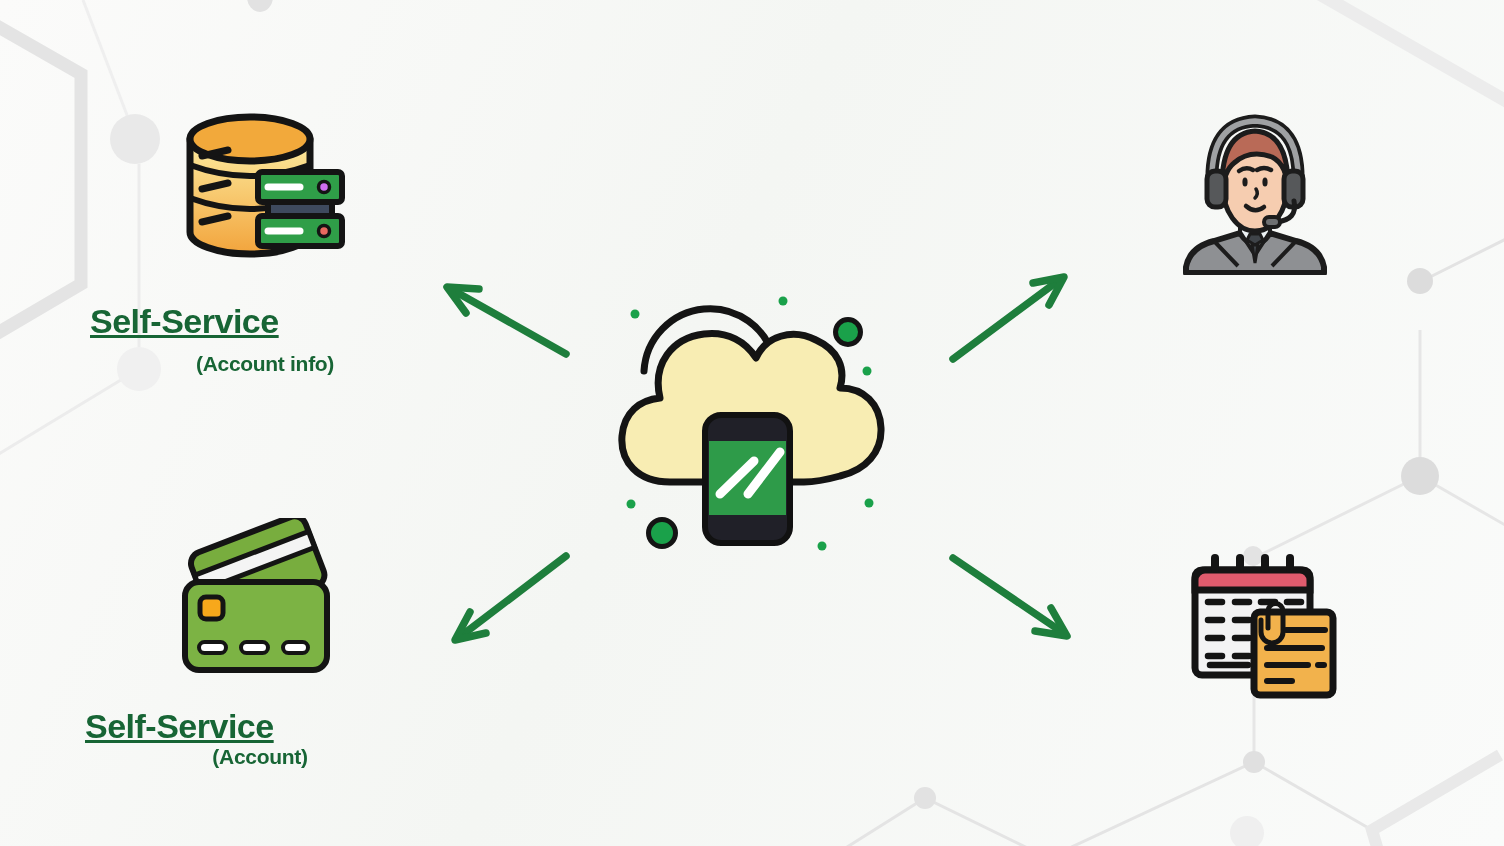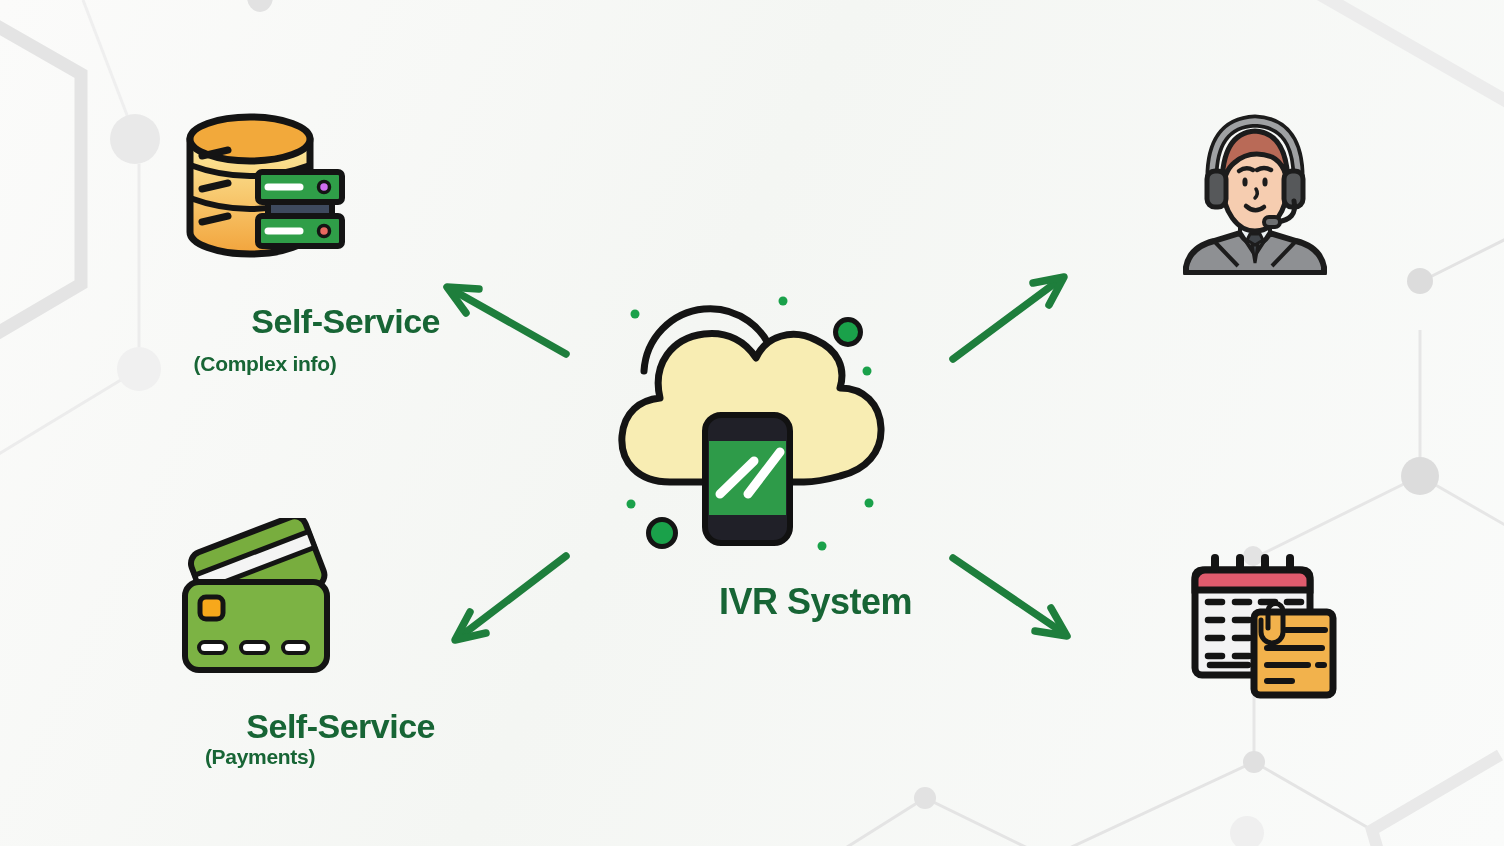--- a/index.html
+++ b/index.html
@@ -5,22 +5,22 @@
   html,body{margin:0;padding:0;background:#eee;}
   .canvas{
     position:relative;width:1504px;height:846px;overflow:hidden;
     background:linear-gradient(115deg,#fbfbfa 0%,#f4f6f3 45%,#fafbfa 100%);
     font-family:"Liberation Sans",sans-serif;
   }
   .layer{position:absolute;left:0;top:0;width:100%;height:100%;}
   svg{display:block;}
   .icon{position:absolute;}
   .label{
-    position:absolute;text-align:right;color:#176535;font-weight:bold;
-    font-size:34px;letter-spacing:-0.5px;line-height:1.1;white-space:nowrap;
+    position:absolute;text-align:left;color:#176535;font-weight:bold;
+    font-size:34px;letter-spacing:-0.5px;line-height:1.1;white-space:nowrap;text-decoration:underline;
   }
   .label.center-label{font-size:36px;}
   .sub{
     position:absolute;text-align:center;color:#176535;font-weight:bold;
     font-size:21px;letter-spacing:-0.3px;white-space:nowrap;
   }
   .sub:empty{display:none;}
 </style>
 </head>
 <body>
@@ -196,22 +196,21 @@
     <g stroke="#141414" stroke-width="6" stroke-linecap="round">
       <line x1="98" y1="78" x2="137" y2="78"></line>
       <line x1="79" y1="96" x2="134" y2="96"></line>
       <line x1="79" y1="113" x2="120" y2="113"></line>
         <line x1="130" y1="113" x2="136" y2="113"></line>
       <line x1="79" y1="129" x2="104" y2="129"></line>
     </g>
   </svg>
 
   <div class="label" style="left:90px;top:303px;width:350px">Self-Service</div>
-  <div class="sub" style="left:90px;top:352px;width:350px">(Complex info)</div>
+  <div class="sub" style="left:90px;top:352px;width:350px">(Account info)</div>
 
 
   <div class="label" style="left:85px;top:708px;width:350px">Self-Service</div>
-  <div class="sub" style="left:85px;top:745px;width:350px">(Payments)</div>
-
-
-  <div class="label center-label" style="left:590px;top:582px;width:322px">IVR System</div>
+  <div class="sub" style="left:85px;top:745px;width:350px">(Account)</div>
+
+
 
 </div>
 
 </body></html>

